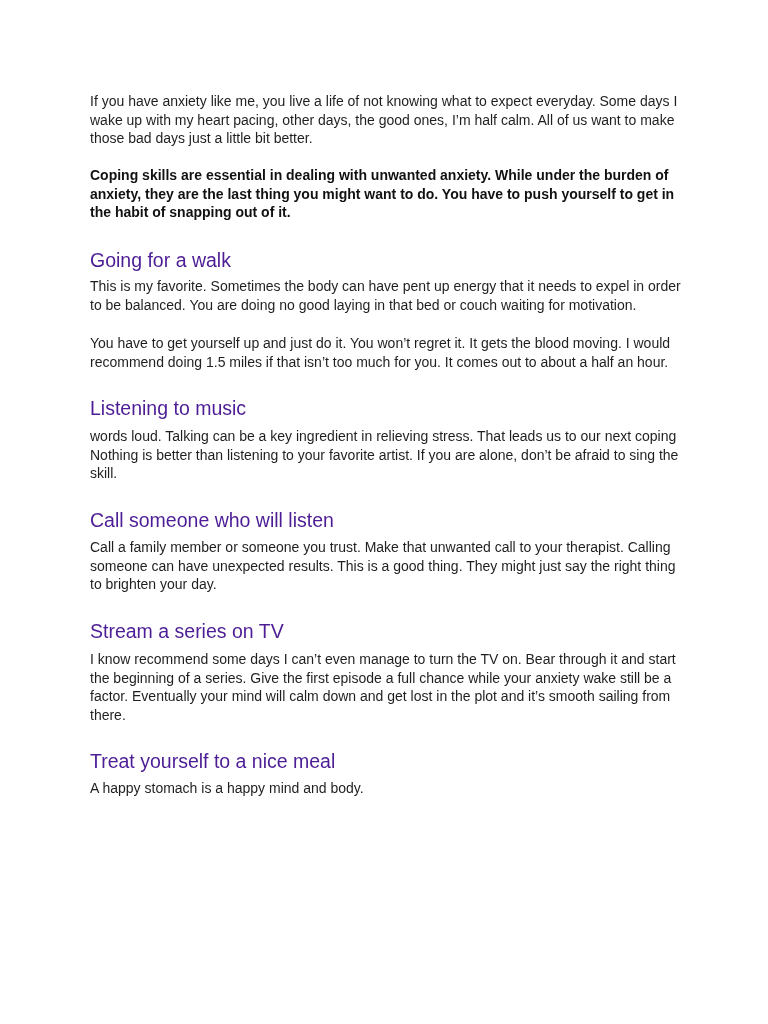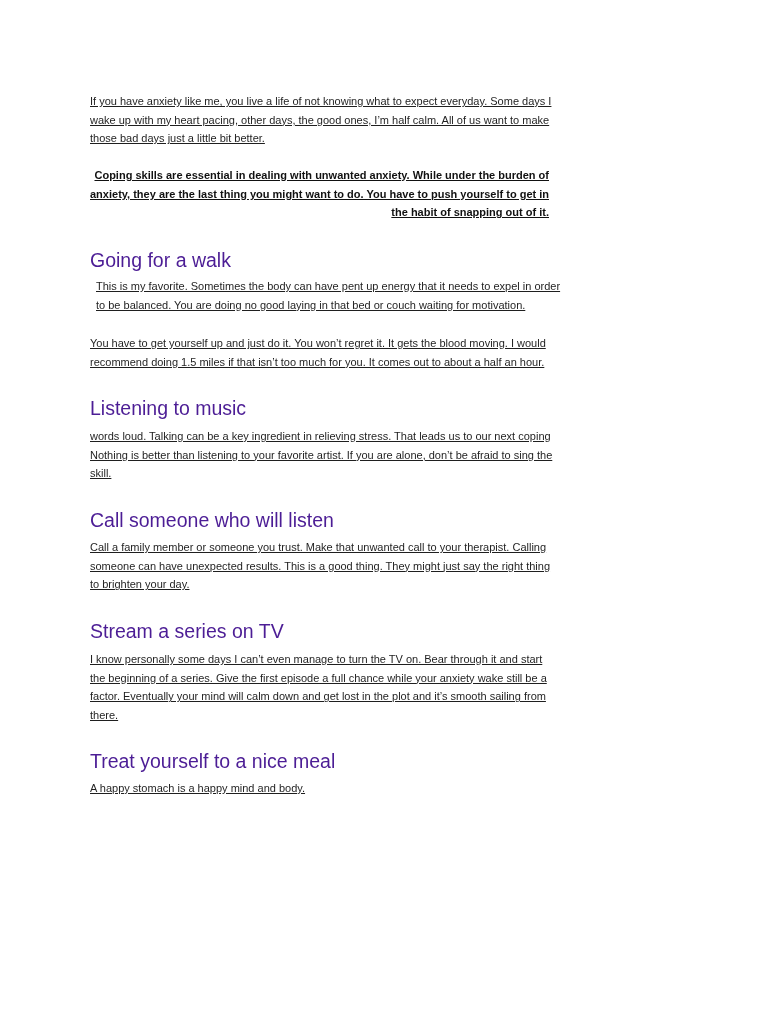--- a/index.html
+++ b/index.html
@@ -20,24 +20,23 @@
       left: 90px;
       top: 0;
       width: 600px;
     }
     .blk {
       position: absolute;
       left: 0;
       white-space: nowrap;
     }
     .p {
-      font-size: 11px;
+      font-size: 14px;
       line-height: 18.7px;
       color: #1f1f1f;
-      text-decoration: underline;
     }
     .p.bold {
       font-weight: bold;
       color: #111111;
     }
     .h {
       font-size: 19.5px;
       line-height: 24px;
       color: #4c1d95;
       font-weight: normal;
@@ -49,28 +48,28 @@
 <body>
 
 <div class="page">
 
   <div class="blk p" style="top:92px;">
     <span class="line">If you have anxiety like me, you live a life of not knowing what to expect everyday. Some days I</span>
     <span class="line">wake up with my heart pacing, other days, the good ones, I’m half calm. All of us want to make</span>
     <span class="line">those bad days just a little bit better.</span>
   </div>
 
-  <div class="blk p bold" style="top:166px;text-align:right;">
+  <div class="blk p bold" style="top:166px;">
     <span class="line">Coping skills are essential in dealing with unwanted anxiety. While under the burden of</span>
     <span class="line">anxiety, they are the last thing you might want to do. You have to push yourself to get in</span>
     <span class="line">the habit of snapping out of it.</span>
   </div>
 
   <h2 class="blk h" style="top:248px;">Going for a walk</h2>
-  <div class="blk p" style="top:277px;margin-left:6px;">
+  <div class="blk p" style="top:277px;">
     <span class="line">This is my favorite. Sometimes the body can have pent up energy that it needs to expel in order</span>
     <span class="line">to be balanced. You are doing no good laying in that bed or couch waiting for motivation.</span>
   </div>
   <div class="blk p" style="top:334px;">
     <span class="line">You have to get yourself up and just do it. You won’t regret it. It gets the blood moving. I would</span>
     <span class="line">recommend doing 1.5 miles if that isn’t too much for you. It comes out to about a half an hour.</span>
   </div>
 
   <h2 class="blk h" style="top:396px;">Listening to music</h2>
   <div class="blk p" style="top:427px;">
@@ -81,21 +80,21 @@
 
   <h2 class="blk h" style="top:508px;">Call someone who will listen</h2>
   <div class="blk p" style="top:538px;">
     <span class="line">Call a family member or someone you trust. Make that unwanted call to your therapist. Calling</span>
     <span class="line">someone can have unexpected results. This is a good thing. They might just say the right thing</span>
     <span class="line">to brighten your day.</span>
   </div>
 
   <h2 class="blk h" style="top:619px;text-align:center;">Stream a series on TV</h2>
   <div class="blk p" style="top:650px;">
-    <span class="line">I know personally some days I can’t even manage to turn the TV on. Bear through it and start</span>
+    <span class="line">I know recommend some days I can’t even manage to turn the TV on. Bear through it and start</span>
     <span class="line">the beginning of a series. Give the first episode a full chance while your anxiety wake still be a</span>
     <span class="line">factor. Eventually your mind will calm down and get lost in the plot and it’s smooth sailing from</span>
     <span class="line">there.</span>
   </div>
 
   <h2 class="blk h" style="top:749px;">Treat yourself to a nice meal</h2>
   <div class="blk p" style="top:779px;">
     <span class="line">A happy stomach is a happy mind and body.</span>
   </div>
 

